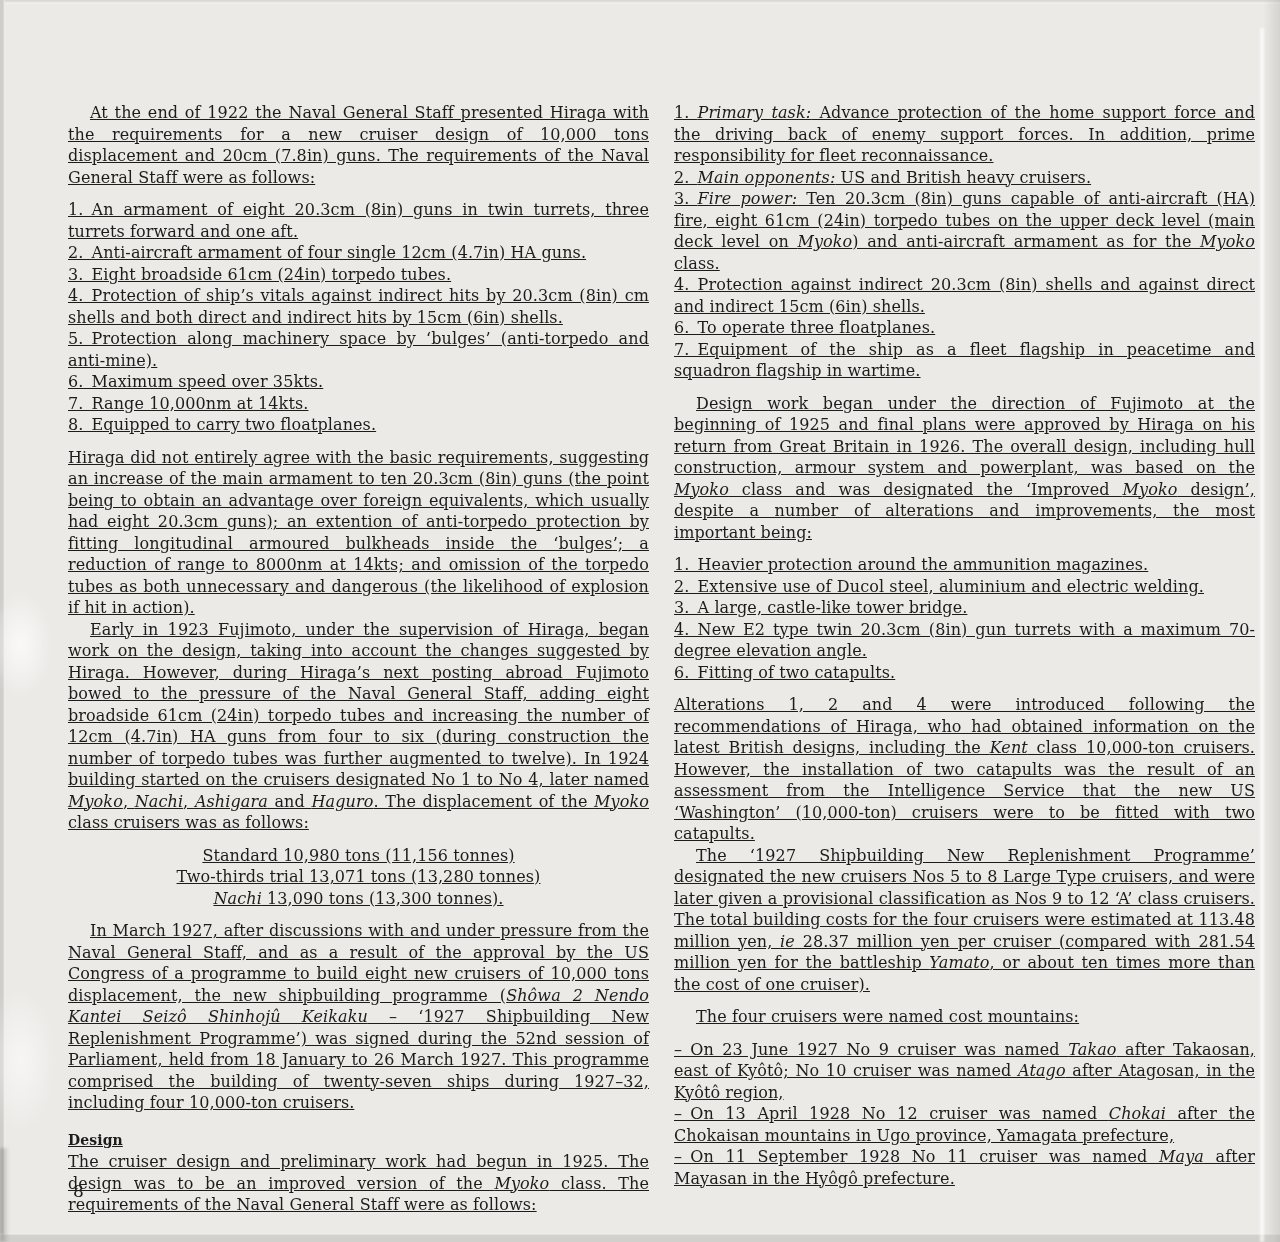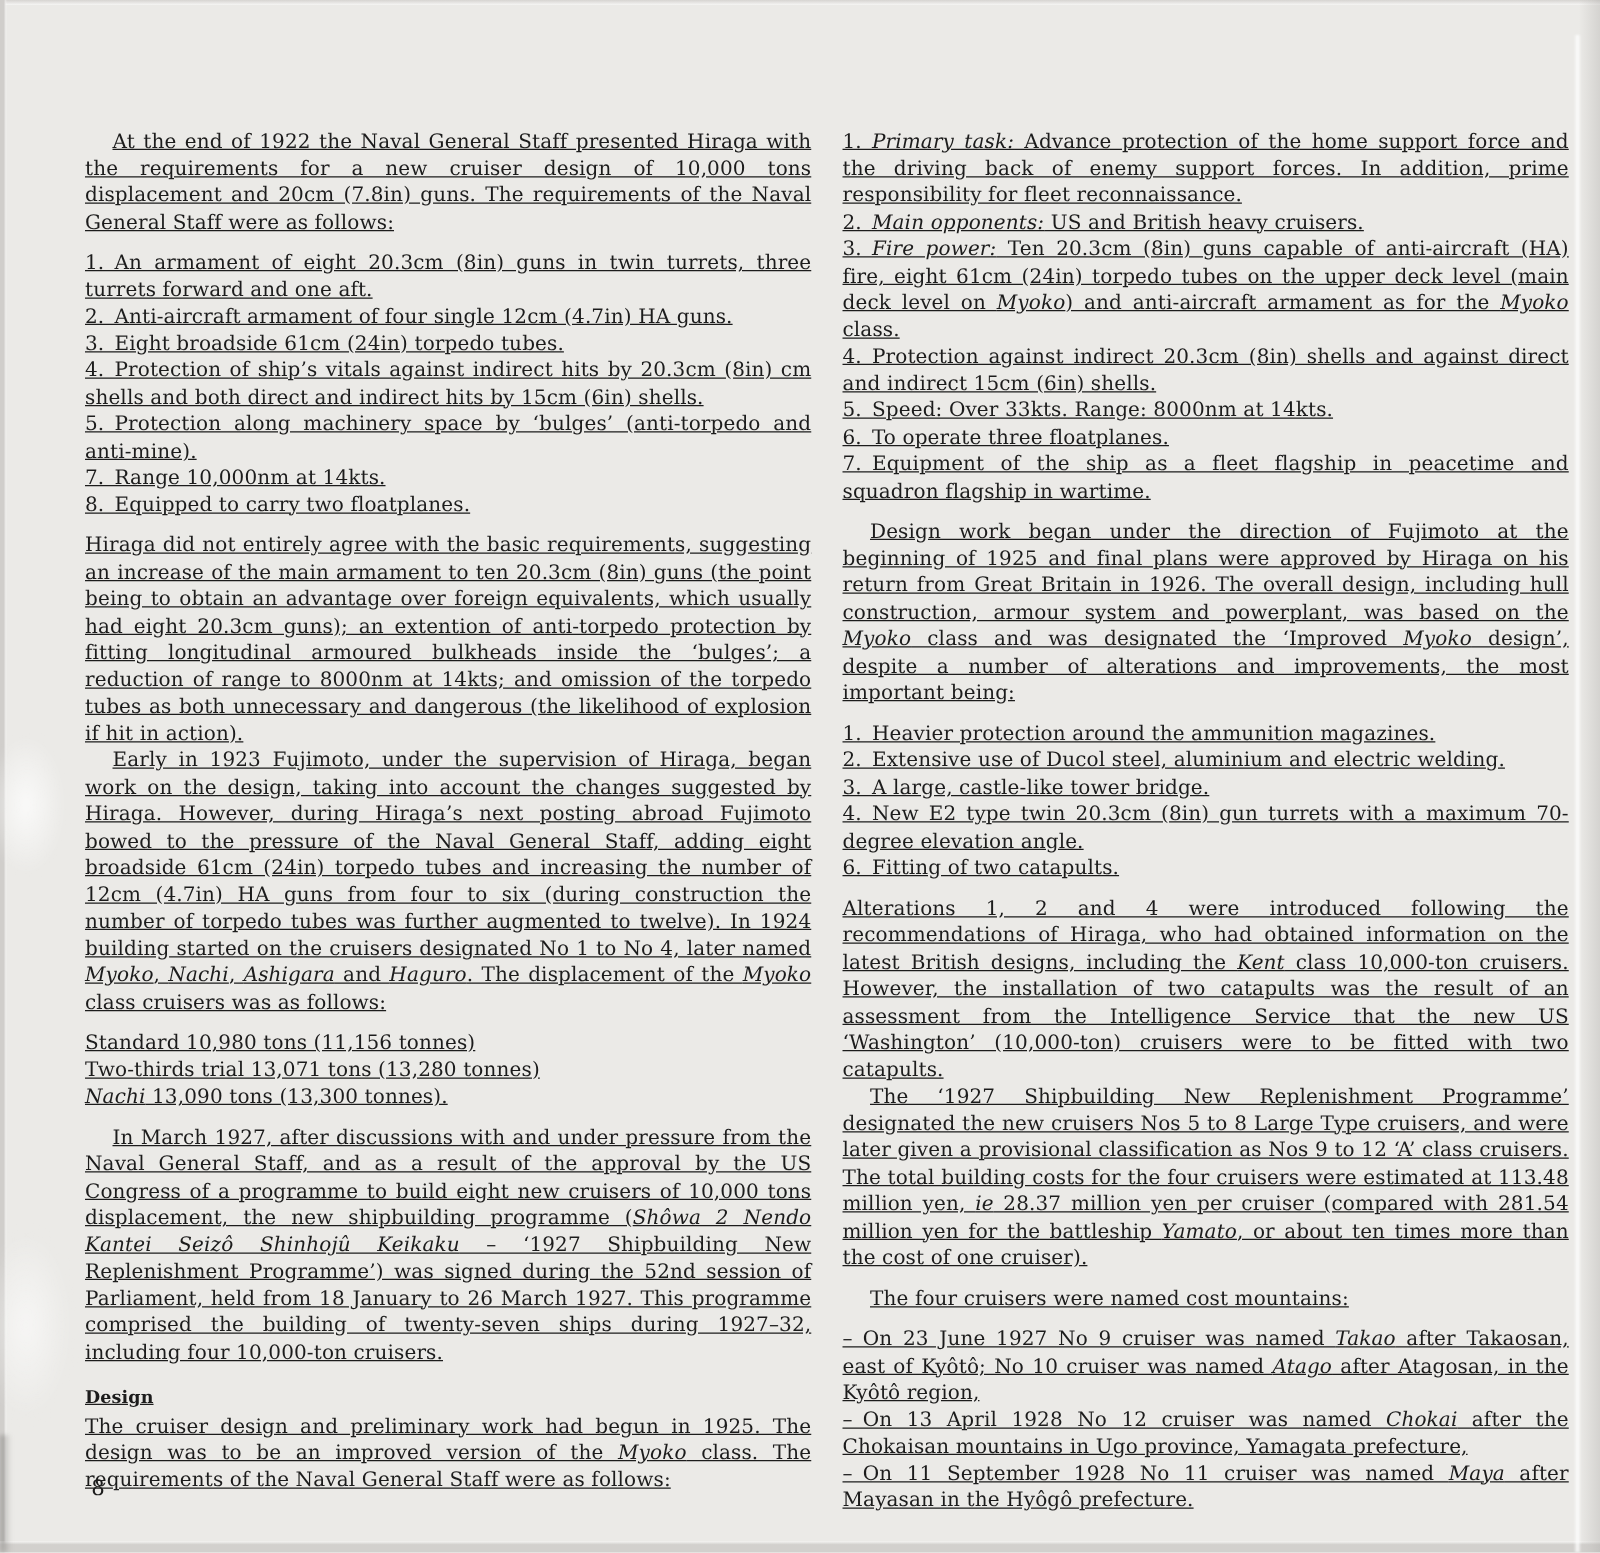--- a/index.html
+++ b/index.html
@@ -65,21 +65,21 @@
   .col { width: 581px; }
   .col p.block {
     margin: 0;
     font-size: 16px;
     line-height: 21.5px;
     text-align: justify;
     letter-spacing: 0.1px;
     text-decoration: underline;
   }
   .col p.indent { text-indent: 22px; }
-  .col p.spec { text-align: left; }
+  .col p.spec { text-align: center; }
   .col p.heading {
     font-weight: bold;
     text-align: left;
     font-size: 14px;
   }
   .col p.gap { margin-top: 11px; }
   .col p.heading.gap { margin-top: 16px; }
   .page-number {
     position: absolute; left: 73px; top: 1180px;
     font-size: 17px; line-height: 22px;
@@ -98,37 +98,37 @@
 <div class="corner-smudge"></div>
 
 <div class="columns">
   <div class="col">
       <p class="block indent">At the end of 1922 the Naval General Staff presented Hiraga with the requirements for a new cruiser design of 10,000 tons displacement and 20cm (7.8in) guns. The requirements of the Naval General Staff were as follows:</p>
       <p class="block list gap">1. An armament of eight 20.3cm (8in) guns in twin turrets, three turrets forward and one aft.</p>
       <p class="block list">2. Anti-aircraft armament of four single 12cm (4.7in) HA guns.</p>
       <p class="block list">3. Eight broadside 61cm (24in) torpedo tubes.</p>
       <p class="block list">4. Protection of ship’s vitals against indirect hits by 20.3cm (8in) cm shells and both direct and indirect hits by 15cm (6in) shells.</p>
       <p class="block list">5. Protection along machinery space by ‘bulges’ (anti-torpedo and anti-mine).</p>
+      <p class="block list">6. Maximum speed over 35kts.</p>
       <p class="block list">7. Range 10,000nm at 14kts.</p>
       <p class="block list">8. Equipped to carry two floatplanes.</p>
       <p class="block flush gap">Hiraga did not entirely agree with the basic requirements, suggesting an increase of the main armament to ten 20.3cm (8in) guns (the point being to obtain an advantage over foreign equivalents, which usually had eight 20.3cm guns); an extention of anti-torpedo protection by fitting longitudinal armoured bulkheads inside the ‘bulges’; a reduction of range to 8000nm at 14kts; and omission of the torpedo tubes as both unnecessary and dangerous (the likelihood of explosion if hit in action).</p>
       <p class="block indent">Early in 1923 Fujimoto, under the supervision of Hiraga, began work on the design, taking into account the changes suggested by Hiraga. However, during Hiraga’s next posting abroad Fujimoto bowed to the pressure of the Naval General Staff, adding eight broadside 61cm (24in) torpedo tubes and increasing the number of 12cm (4.7in) HA guns from four to six (during construction the number of torpedo tubes was further augmented to twelve). In 1924 building started on the cruisers designated No 1 to No 4, later named <i>Myoko</i>, <i>Nachi</i>, <i>Ashigara</i> and <i>Haguro</i>. The displacement of the <i>Myoko</i> class cruisers was as follows:</p>
       <p class="block spec gap">Standard 10,980 tons (11,156 tonnes)</p>
       <p class="block spec">Two-thirds trial 13,071 tons (13,280 tonnes)</p>
       <p class="block spec"><i>Nachi</i> 13,090 tons (13,300 tonnes).</p>
       <p class="block indent gap">In March 1927, after discussions with and under pressure from the Naval General Staff, and as a result of the approval by the US Congress of a programme to build eight new cruisers of 10,000 tons displacement, the new shipbuilding programme (<i>Shôwa 2 Nendo Kantei Seizô Shinhojû Keikaku</i> – ‘1927 Shipbuilding New Replenishment Programme’) was signed during the 52nd session of Parliament, held from 18 January to 26 March 1927. This programme comprised the building of twenty-seven ships during 1927–32, including four 10,000-ton cruisers.</p>
       <p class="block heading gap">Design</p>
       <p class="block flush">The cruiser design and preliminary work had begun in 1925. The design was to be an improved version of the <i>Myoko</i> class. The requirements of the Naval General Staff were as follows:</p>
     </div>
   <div class="col">
       <p class="block list">1. <i>Primary task:</i> Advance protection of the home support force and the driving back of enemy support forces. In addition, prime responsibility for fleet reconnaissance.</p>
       <p class="block list">2. <i>Main opponents:</i> US and British heavy cruisers.</p>
       <p class="block list">3. <i>Fire power:</i> Ten 20.3cm (8in) guns capable of anti-aircraft (HA) fire, eight 61cm (24in) torpedo tubes on the upper deck level (main deck level on <i>Myoko</i>) and anti-aircraft armament as for the <i>Myoko</i> class.</p>
       <p class="block list">4. Protection against indirect 20.3cm (8in) shells and against direct and indirect 15cm (6in) shells.</p>
-      <p class="block list">5. Speed: Over 33kts. Range: 8000nm at 14kts.</p>
       <p class="block list">6. To operate three floatplanes.</p>
       <p class="block list">7. Equipment of the ship as a fleet flagship in peacetime and squadron flagship in wartime.</p>
       <p class="block indent gap">Design work began under the direction of Fujimoto at the beginning of 1925 and final plans were approved by Hiraga on his return from Great Britain in 1926. The overall design, including hull construction, armour system and powerplant, was based on the <i>Myoko</i> class and was designated the ‘Improved <i>Myoko</i> design’, despite a number of alterations and improvements, the most important being:</p>
       <p class="block list gap">1. Heavier protection around the ammunition magazines.</p>
       <p class="block list">2. Extensive use of Ducol steel, aluminium and electric welding.</p>
       <p class="block list">3. A large, castle-like tower bridge.</p>
       <p class="block list">4. New E2 type twin 20.3cm (8in) gun turrets with a maximum 70-degree elevation angle.</p>
       <p class="block list">6. Fitting of two catapults.</p>
       <p class="block flush gap">Alterations 1, 2 and 4 were introduced following the recommendations of Hiraga, who had obtained information on the latest British designs, including the <i>Kent</i> class 10,000-ton cruisers. However, the installation of two catapults was the result of an assessment from the Intelligence Service that the new US ‘Washington’ (10,000-ton) cruisers were to be fitted with two catapults.</p>
       <p class="block indent">The ‘1927 Shipbuilding New Replenishment Programme’ designated the new cruisers Nos 5 to 8 Large Type cruisers, and were later given a provisional classification as Nos 9 to 12 ‘A’ class cruisers. The total building costs for the four cruisers were estimated at 113.48 million yen, <i>ie</i> 28.37 million yen per cruiser (compared with 281.54 million yen for the battleship <i>Yamato</i>, or about ten times more than the cost of one cruiser).</p>

